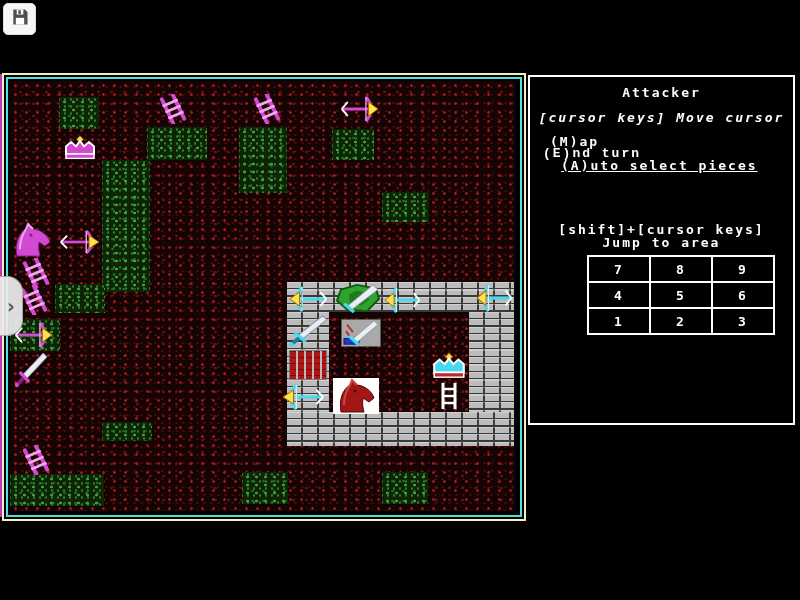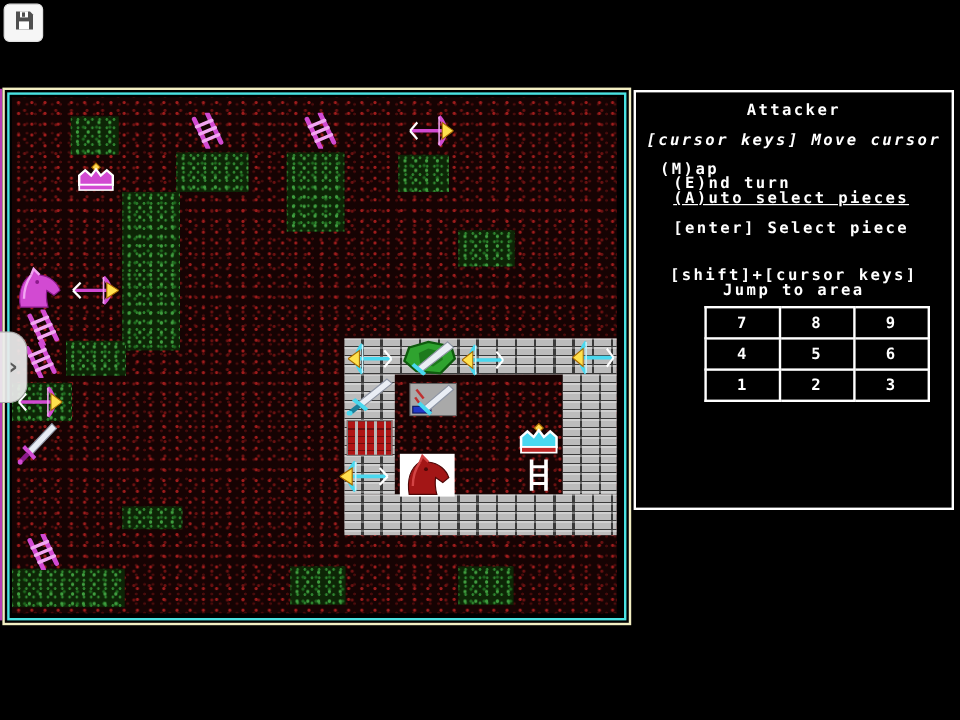--- a/index.html
+++ b/index.html
@@ -57,21 +57,21 @@
 
   
   #panel{position:absolute;left:528px;top:75px;width:267px;height:350px;box-sizing:border-box;
          border:2px solid #ffffff;background:#000;color:#fff;
          font:bold 13px "DejaVu Sans Mono",monospace;letter-spacing:2px;}
   #panel .ln{position:absolute;white-space:pre;}
   #panel .center{left:0;right:0;text-align:center;}
   #p-title{top:8px;}
   #p-move{top:33px;font-style:italic;}
   #p-menu-0{top:57px;left:20px;}
-  #p-menu-1{top:69px;left:31px;}
+  #p-menu-1{top:69px;left:13px;font-family:Liberation Mono, monospace;}
   #p-menu-2{top:81px;left:31px;text-decoration:underline;}
   #p-enter{top:106px;left:31px;}
   #p-shift{top:145px;}
   #p-jump{top:158px;}
   #jump-grid{position:absolute;left:57px;top:178px;border-collapse:collapse;}
   #jump-grid td{width:58px;height:22px;border:2px solid #ffffff;text-align:center;
                 color:#fff;font:bold 13px "DejaVu Sans Mono",monospace;cursor:pointer;}
 </style>
 </head>
 <body>
@@ -316,21 +316,20 @@
 <div id="side-tab">
   <span class="chev">›</span>
 </div>
 
 <div id="panel">
   <div class="ln center" id="p-title">Attacker</div>
   <div class="ln center" id="p-move">[cursor keys] Move cursor</div>
   <div class="ln" id="p-menu-0">(M)ap</div>
   <div class="ln" id="p-menu-1">(E)nd turn</div>
   <div class="ln" id="p-menu-2">(A)uto select pieces</div>
-  <div class="ln" id="p-enter">[enter] Select piece</div>
   <div class="ln center" id="p-shift">[shift]+[cursor keys]</div>
   <div class="ln center" id="p-jump">Jump to area</div>
   <table id="jump-grid">
       <tbody>
         <tr>
           <td>7</td>
           <td>8</td>
           <td>9</td>
         </tr>
         <tr>

